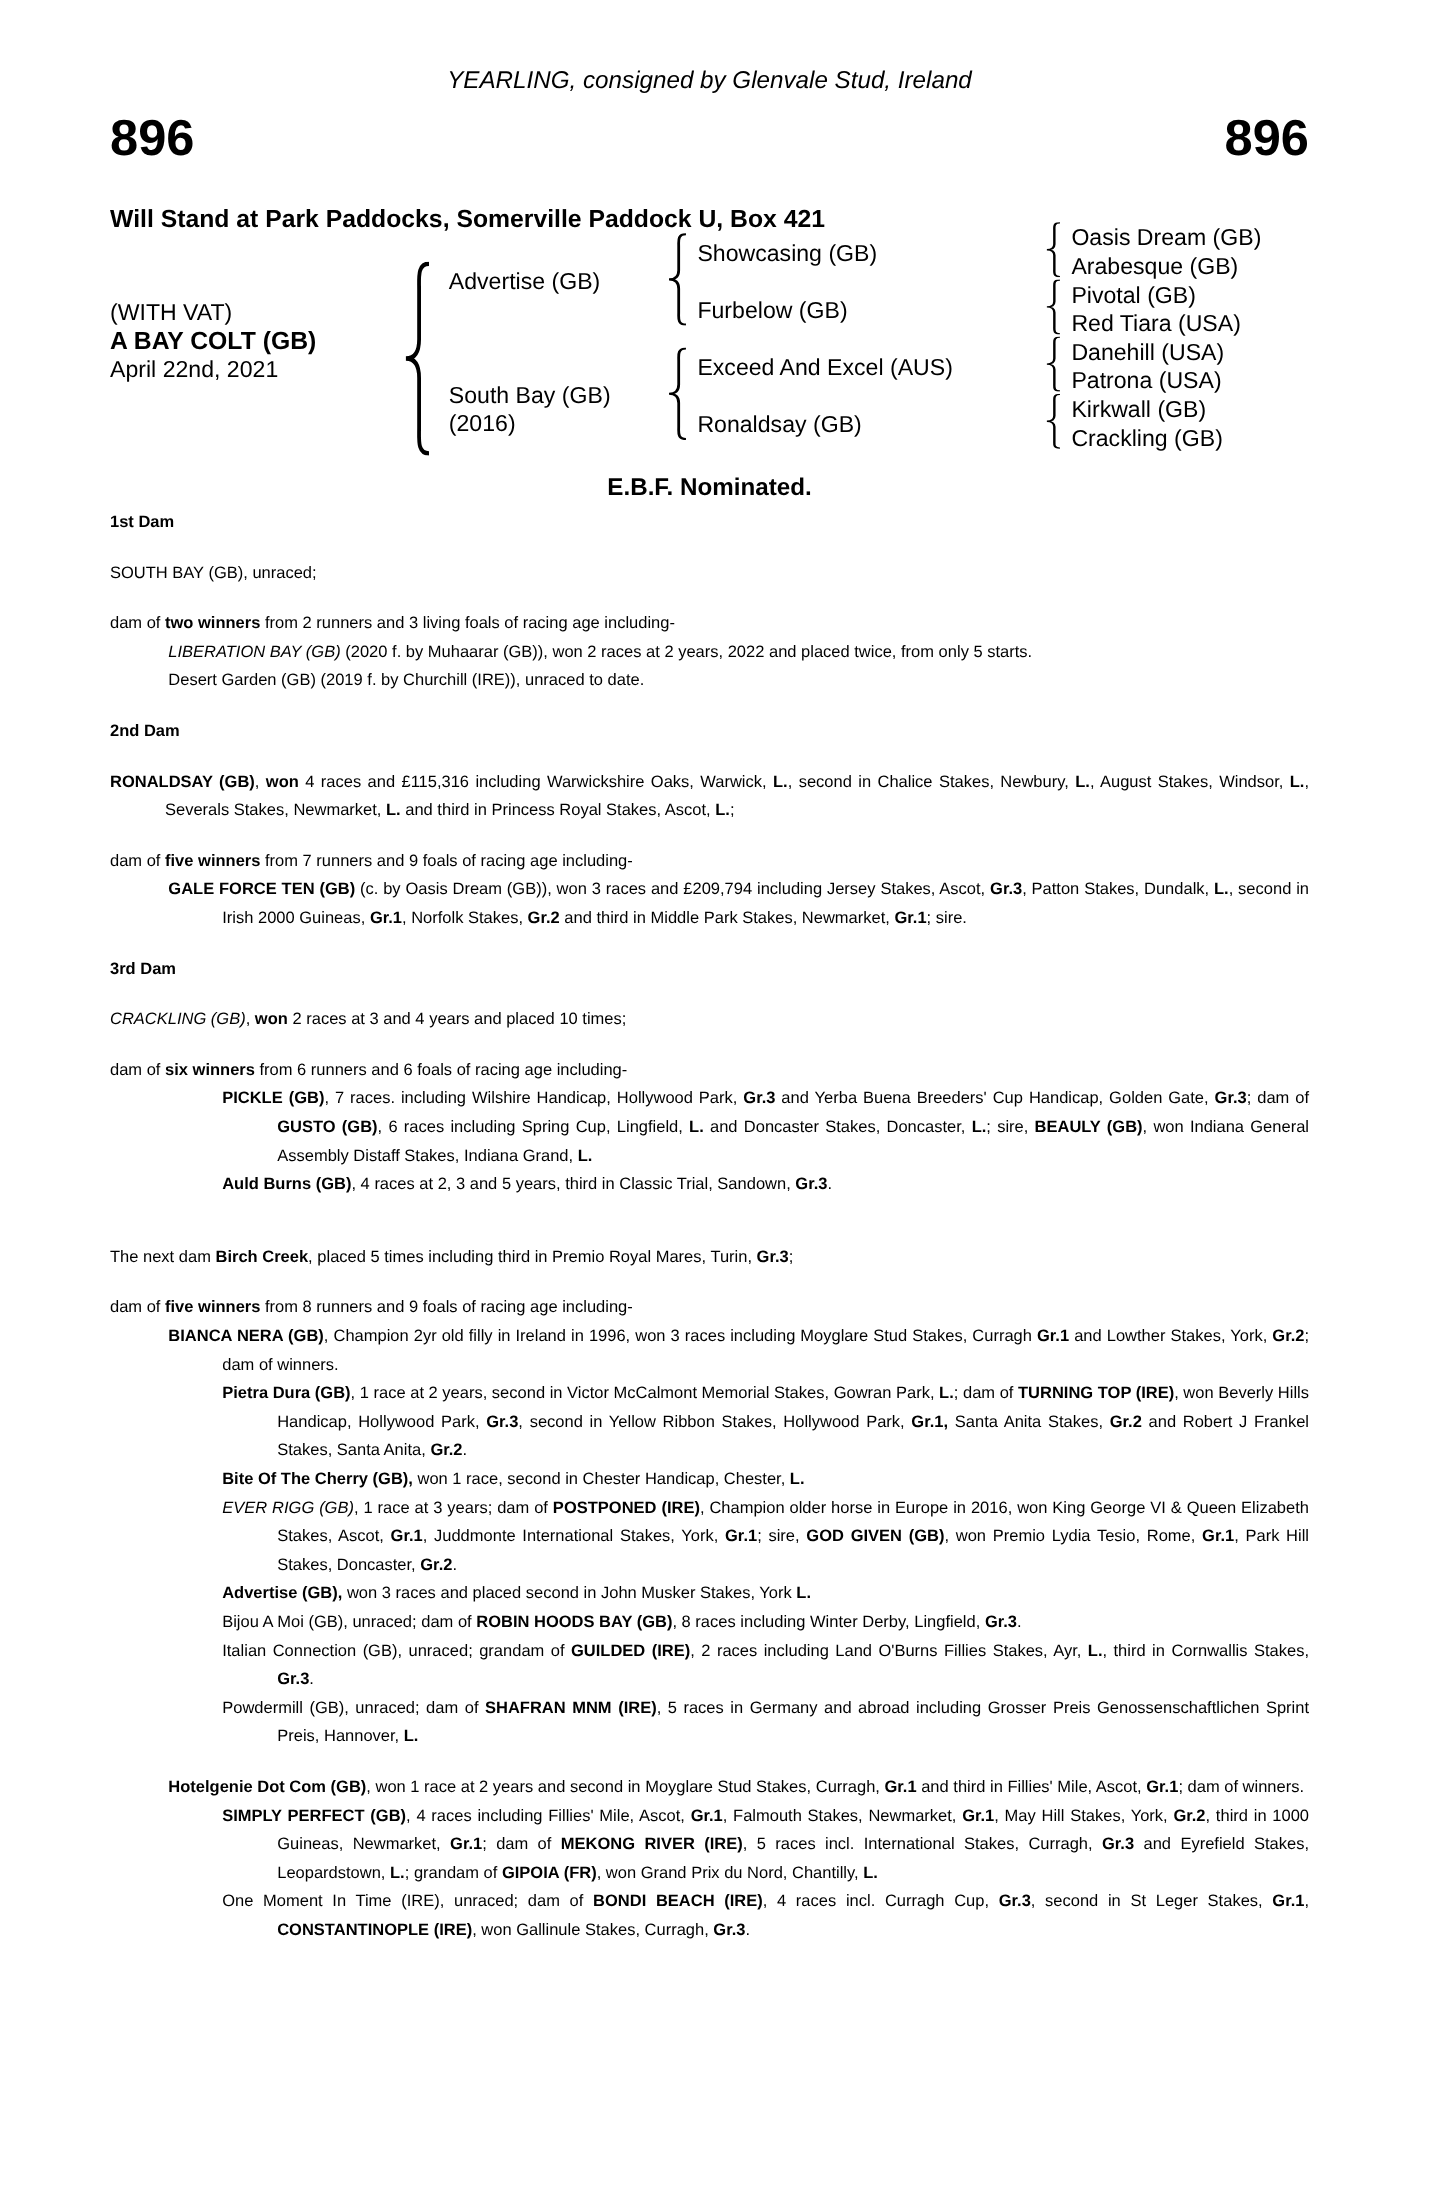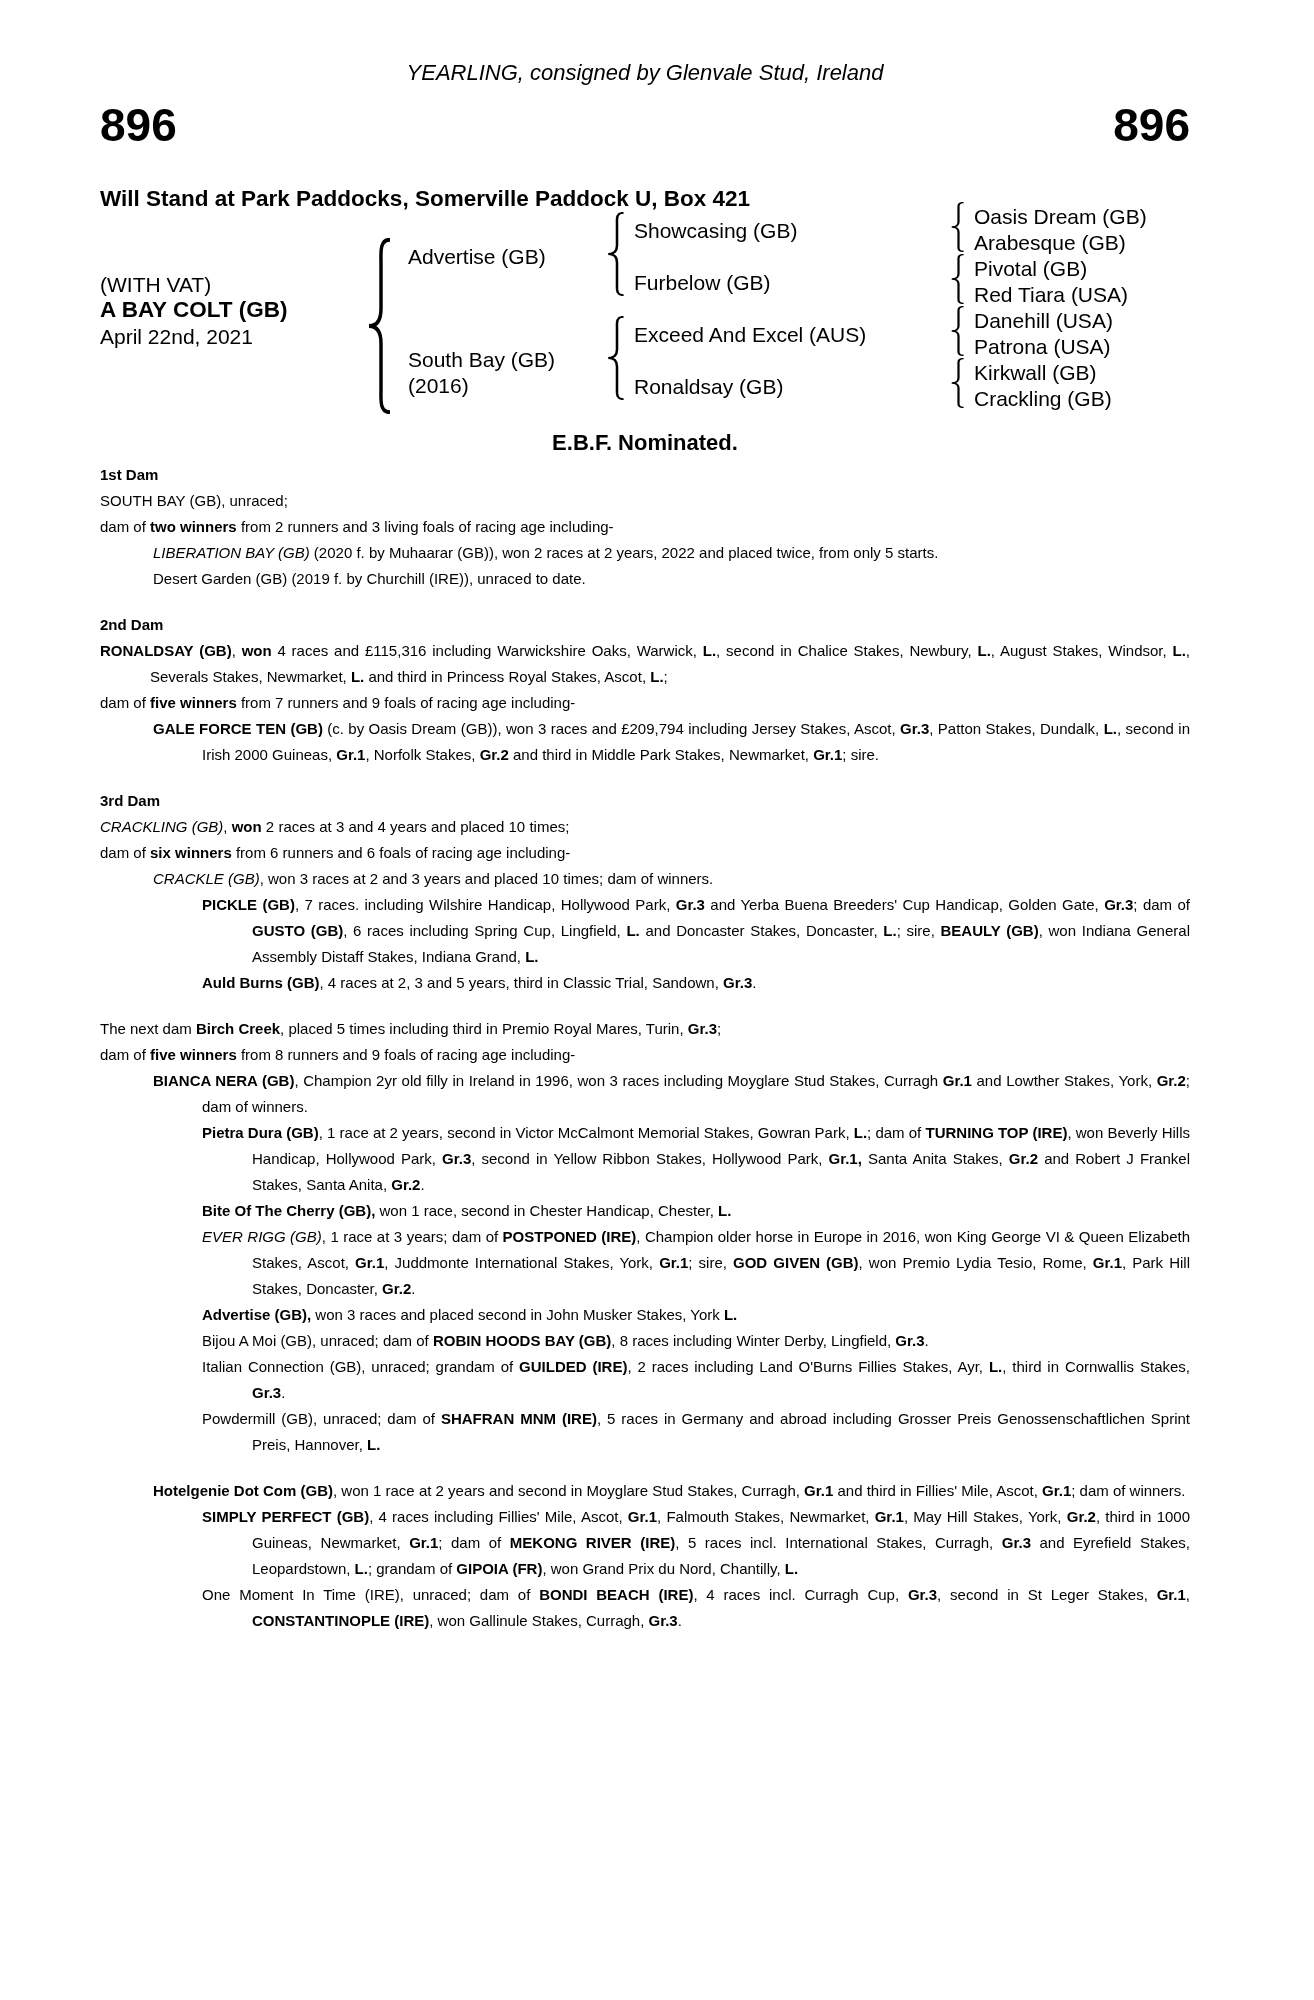--- a/index.html
+++ b/index.html
@@ -16,21 +16,21 @@
   .pedigree{position:absolute;top:198px;left:0;width:1090px;height:240px;font-size:21px;line-height:26px;}
   .ped-abs{position:absolute;white-space:nowrap;}
   .ped-name{font-weight:bold;font-size:22.5px;}
   .brace{position:absolute;}
   .brace svg{display:block;width:100%;height:100%;}
   .ebf{position:absolute;top:430px;left:0;width:100%;text-align:center;font-weight:bold;font-size:22px;}
   
   .pedigree-text{position:absolute;top:462px;left:0;width:1090px;font-size:15px;line-height:26px;}
   .b-head{font-weight:bold;}
   .para{text-align:justify;}
-  .para.lvl0{padding-left:50px;text-indent:-50px;}
+  .para.lvl0{padding-left:50px;text-indent:-50px;margin-top:20px;}
   .para.lvl1{padding-left:102px;text-indent:-49px;}
   .para.lvl2{padding-left:152px;text-indent:-50px;}
   .para span.b{font-weight:bold;}
   .para span.i{font-style:italic;}
   .gap{height:20px;}
 </style>
 </head>
 <body>
 
 <div class="sheet">
@@ -116,21 +116,20 @@
         <div class="para lvl1"><span>Desert Garden (GB) (2019 f. by Churchill (IRE)), unraced to date.</span></div>
         <div class="gap"></div>
         <div class="b-head">2nd Dam</div>
         <div class="para lvl0"><span class="b">RONALDSAY (GB)</span><span>, </span><span class="b">won</span><span> 4 races and £115,316 including Warwickshire Oaks, Warwick, </span><span class="b">L.</span><span>, second in Chalice Stakes, Newbury, </span><span class="b">L.</span><span>, August Stakes, Windsor, </span><span class="b">L.</span><span>, Severals Stakes, Newmarket, </span><span class="b">L.</span><span> and third in Princess Royal Stakes, Ascot, </span><span class="b">L.</span><span>;</span></div>
         <div class="para lvl0"><span>dam of </span><span class="b">five winners</span><span> from 7 runners and 9 foals of racing age including-</span></div>
         <div class="para lvl1"><span class="b">GALE FORCE TEN (GB)</span><span> (c. by Oasis Dream (GB)), won 3 races and £209,794 including Jersey Stakes, Ascot, </span><span class="b">Gr.3</span><span>, Patton Stakes, Dundalk, </span><span class="b">L.</span><span>, second in Irish 2000 Guineas, </span><span class="b">Gr.1</span><span>, Norfolk Stakes, </span><span class="b">Gr.2</span><span> and third in Middle Park Stakes, Newmarket, </span><span class="b">Gr.1</span><span>; sire.</span></div>
         <div class="gap"></div>
         <div class="b-head">3rd Dam</div>
         <div class="para lvl0"><span class="i">CRACKLING (GB)</span><span>, </span><span class="b">won</span><span> 2 races at 3 and 4 years and placed 10 times;</span></div>
         <div class="para lvl0"><span>dam of </span><span class="b">six winners</span><span> from 6 runners and 6 foals of racing age including-</span></div>
-        <div class="para lvl1"><span class="i">CRACKLE (GB)</span><span>, won 3 races at 2 and 3 years and placed 10 times; dam of winners.</span></div>
         <div class="para lvl2"><span class="b">PICKLE (GB)</span><span>, 7 races. including Wilshire Handicap, Hollywood Park, </span><span class="b">Gr.3</span><span> and Yerba Buena Breeders' Cup Handicap, Golden Gate, </span><span class="b">Gr.3</span><span>; dam of </span><span class="b">GUSTO (GB)</span><span>, 6 races including Spring Cup, Lingfield, </span><span class="b">L.</span><span> and Doncaster Stakes, Doncaster, </span><span class="b">L.</span><span>; sire, </span><span class="b">BEAULY (GB)</span><span>, won Indiana General Assembly Distaff Stakes, Indiana Grand, </span><span class="b">L.</span></div>
         <div class="para lvl2"><span class="b">Auld Burns (GB)</span><span>, 4 races at 2, 3 and 5 years, third in Classic Trial, Sandown, </span><span class="b">Gr.3</span><span>.</span></div>
         <div class="gap"></div>
         <div class="para lvl0"><span>The next dam </span><span class="b">Birch Creek</span><span>, placed 5 times including third in Premio Royal Mares, Turin, </span><span class="b">Gr.3</span><span>;</span></div>
         <div class="para lvl0"><span>dam of </span><span class="b">five winners</span><span> from 8 runners and 9 foals of racing age including-</span></div>
         <div class="para lvl1"><span class="b">BIANCA NERA (GB)</span><span>, Champion 2yr old filly in Ireland in 1996, won 3 races including Moyglare Stud Stakes, Curragh </span><span class="b">Gr.1</span><span> and Lowther Stakes, York, </span><span class="b">Gr.2</span><span>; dam of winners.</span></div>
         <div class="para lvl2"><span class="b">Pietra Dura (GB)</span><span>, 1 race at 2 years, second in Victor McCalmont Memorial Stakes, Gowran Park, </span><span class="b">L.</span><span>; dam of </span><span class="b">TURNING TOP (IRE)</span><span>, won Beverly Hills Handicap, Hollywood Park, </span><span class="b">Gr.3</span><span>, second in Yellow Ribbon Stakes, Hollywood Park, </span><span class="b">Gr.1,</span><span> Santa Anita Stakes, </span><span class="b">Gr.2</span><span> and Robert J Frankel Stakes, Santa Anita, </span><span class="b">Gr.2</span><span>.</span></div>
         <div class="para lvl2"><span class="b">Bite Of The Cherry (GB),</span><span> won 1 race, second in Chester Handicap, Chester, </span><span class="b">L.</span></div>
         <div class="para lvl2"><span class="i">EVER RIGG (GB)</span><span>, 1 race at 3 years; dam of </span><span class="b">POSTPONED (IRE)</span><span>, Champion older horse in Europe in 2016, won King George VI &amp; Queen Elizabeth Stakes, Ascot, </span><span class="b">Gr.1</span><span>, Juddmonte International Stakes, York, </span><span class="b">Gr.1</span><span>; sire, </span><span class="b">GOD GIVEN (GB)</span><span>, won Premio Lydia Tesio, Rome, </span><span class="b">Gr.1</span><span>, Park Hill Stakes, Doncaster, </span><span class="b">Gr.2</span><span>.</span></div>
         <div class="para lvl2"><span class="b">Advertise (GB),</span><span> won 3 races and placed second in John Musker Stakes, York </span><span class="b">L.</span></div>

